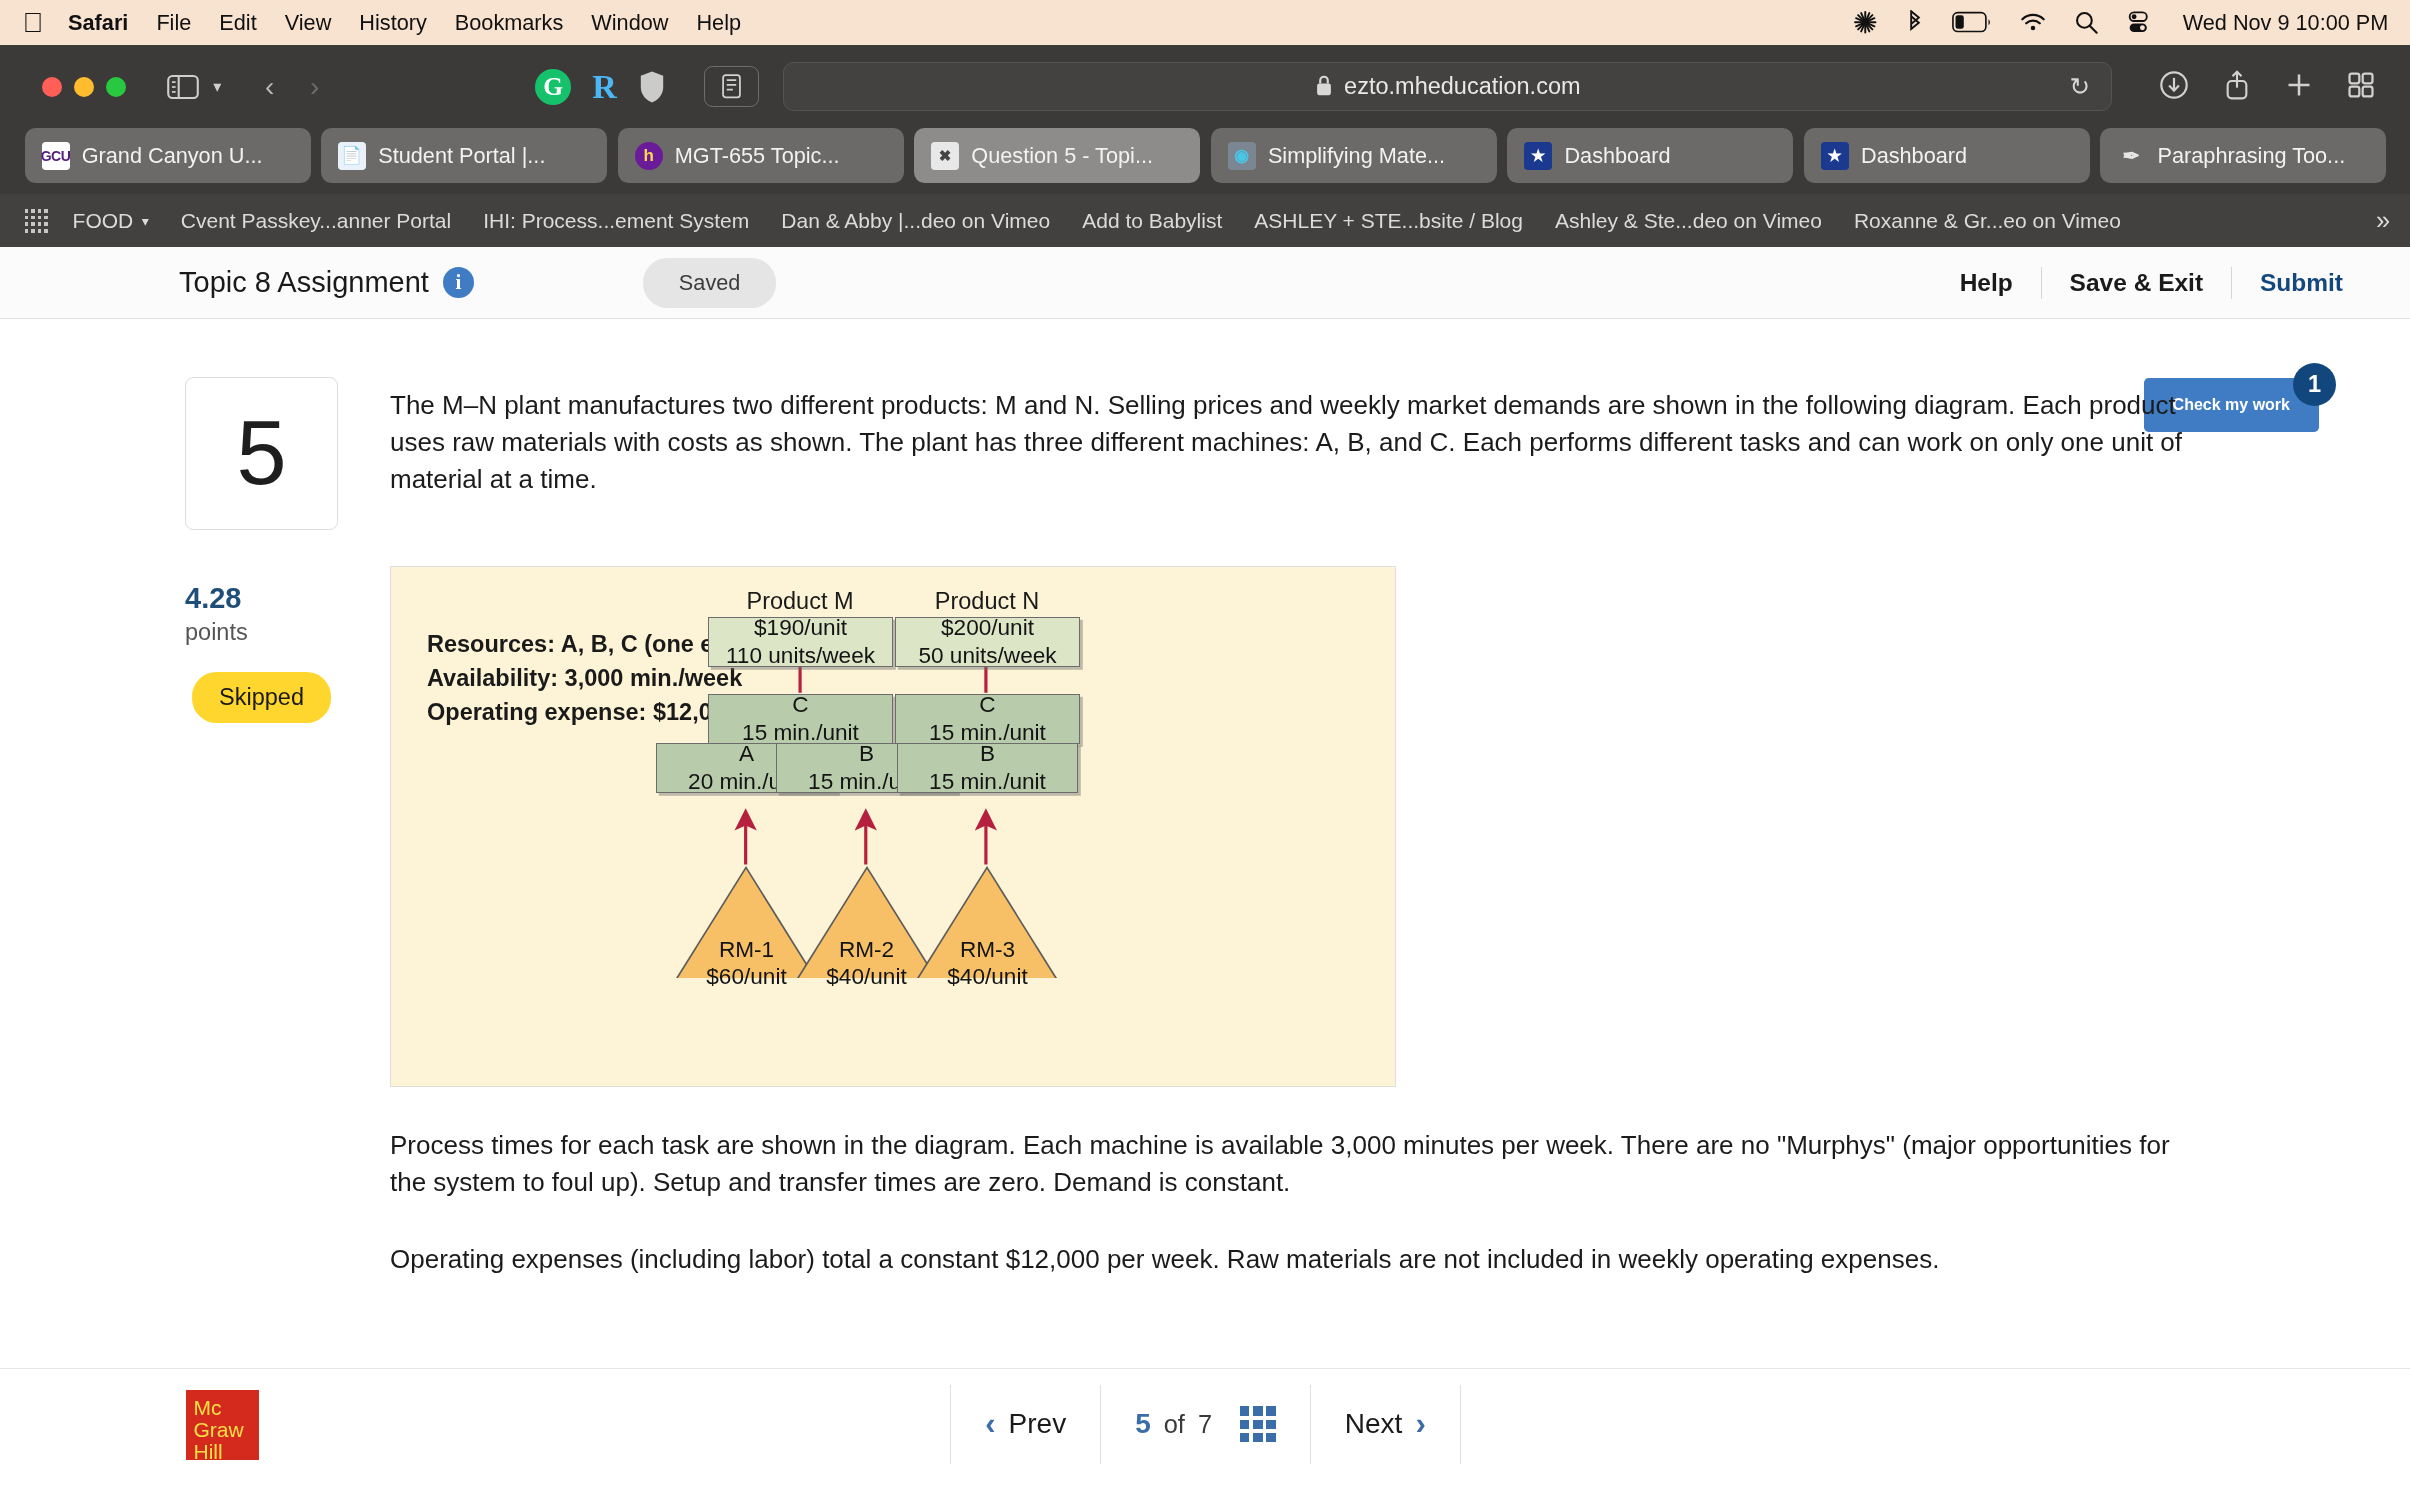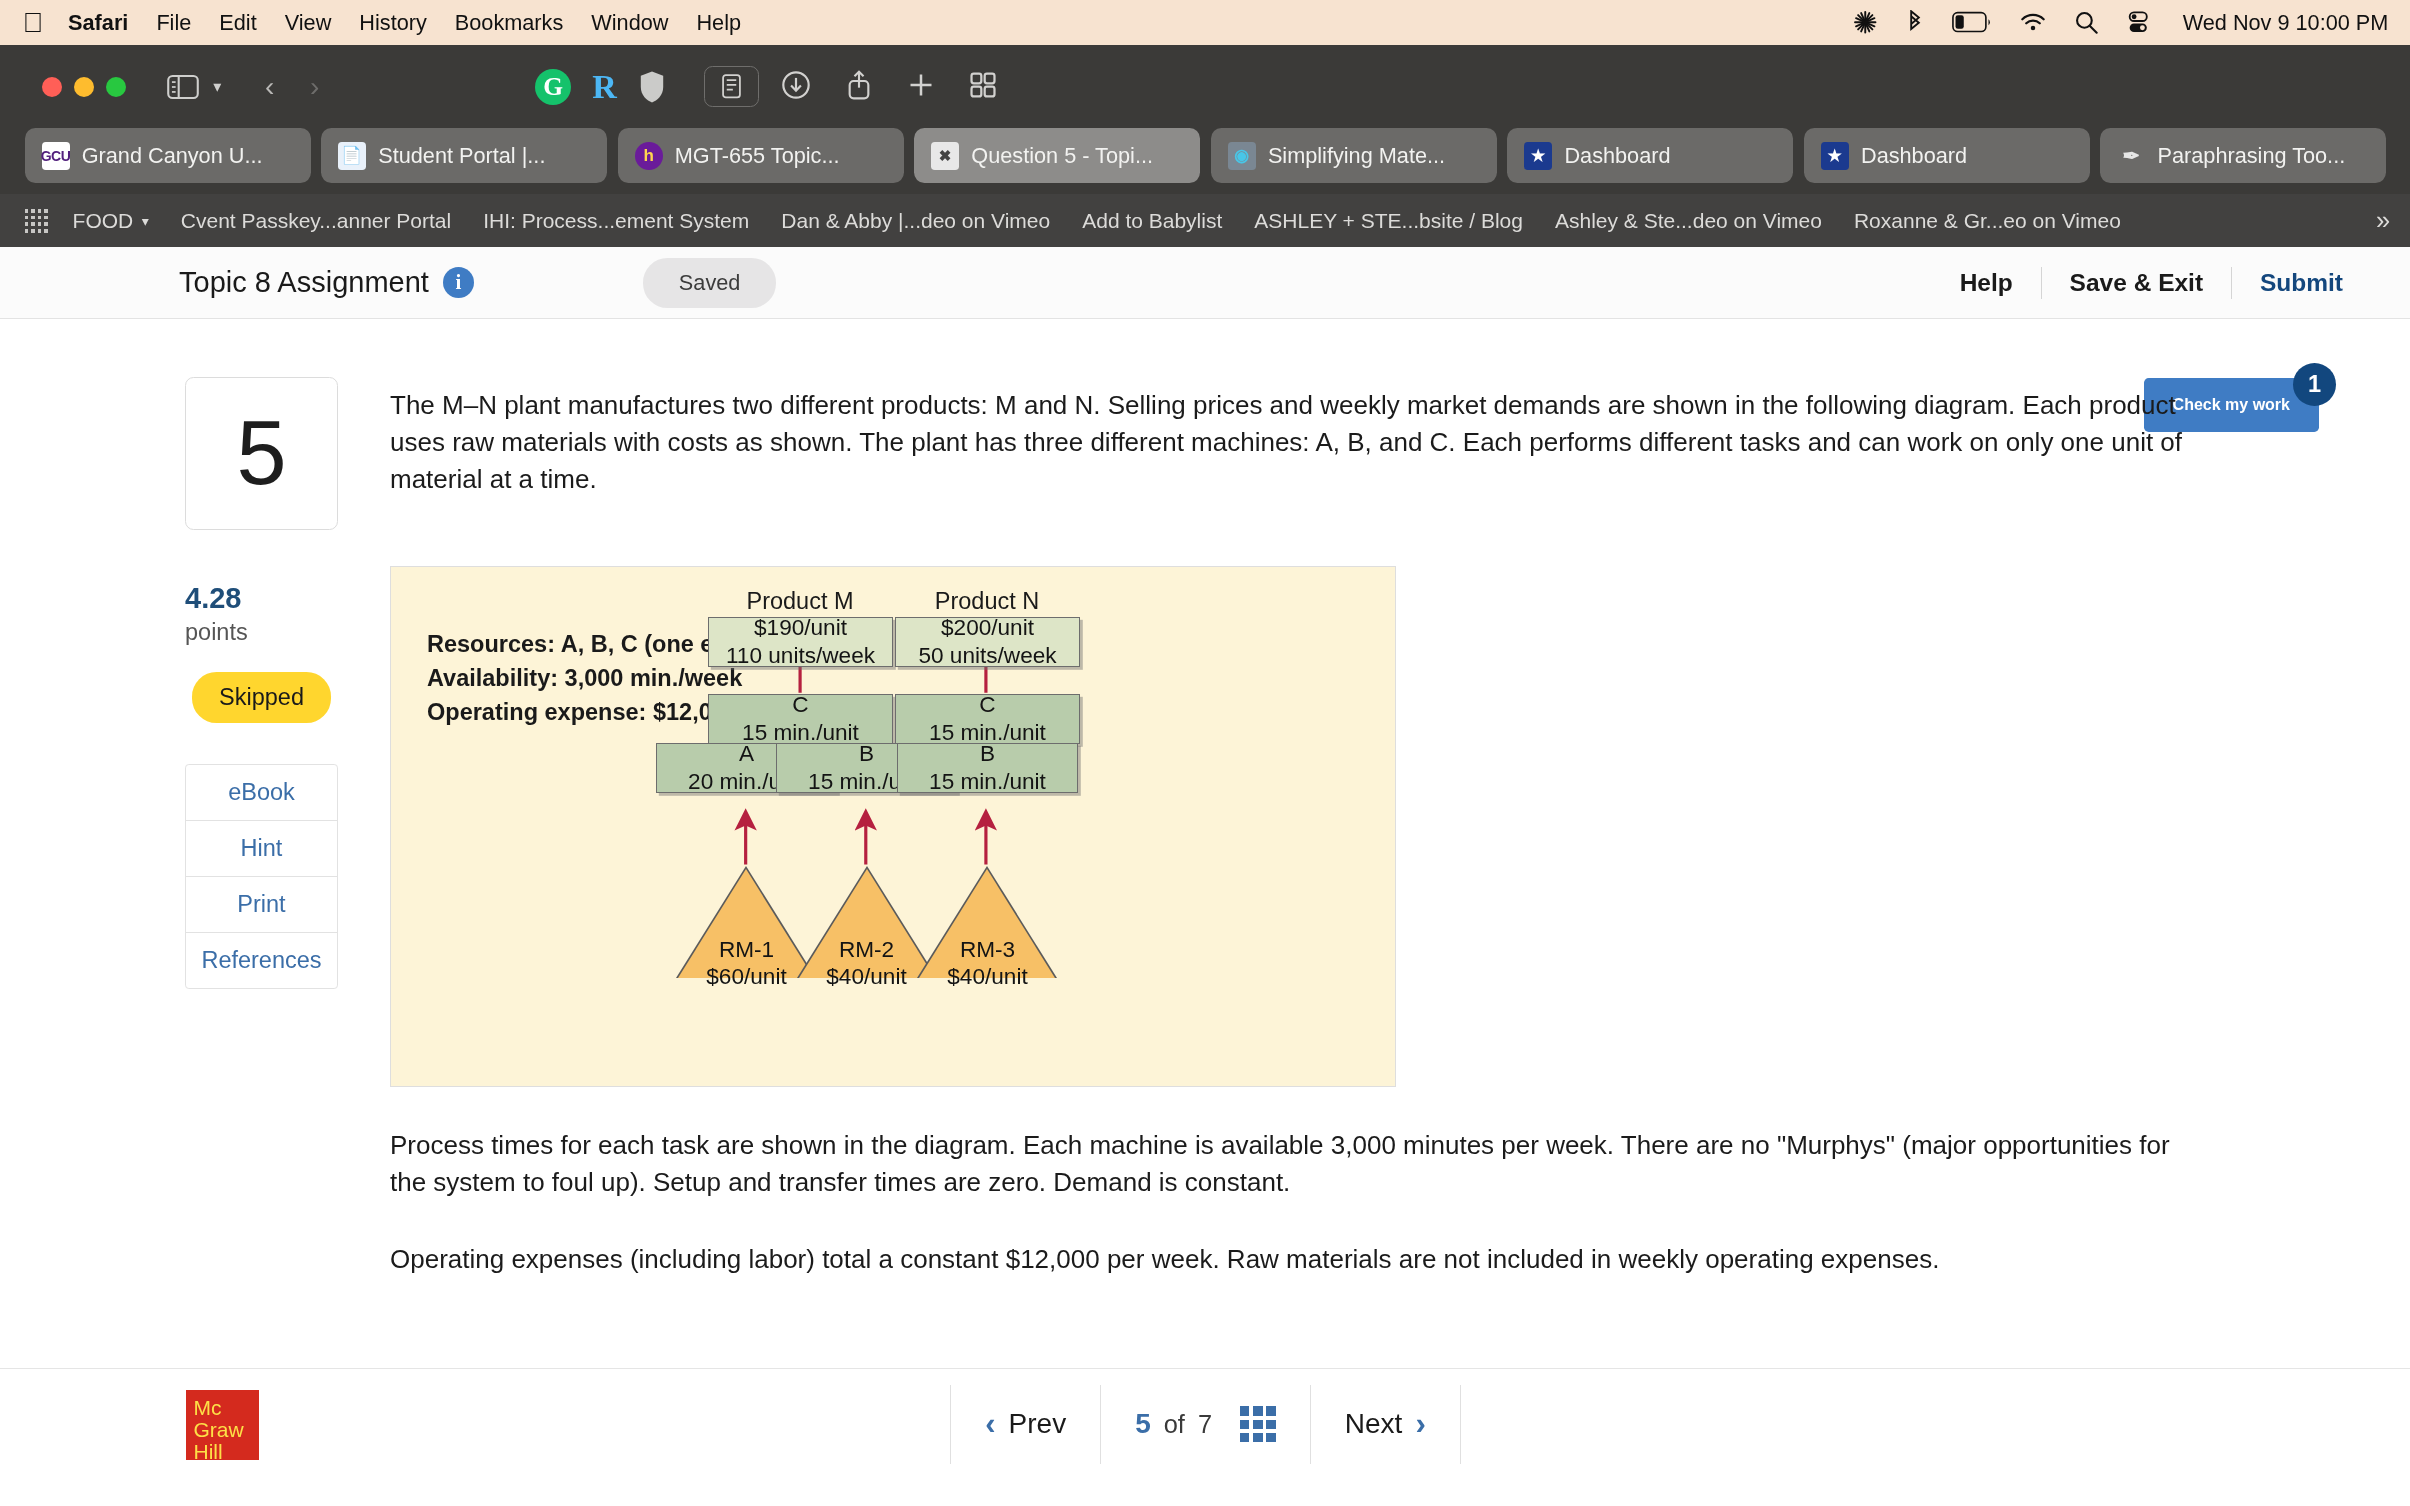--- a/index.html
+++ b/index.html
@@ -391,20 +391,32 @@
       <span class="reader-box">
         <svg width="19" height="24.5" viewBox="0 0 14 18">
           <rect x="0.8" y="0.8" width="12.4" height="16.4" rx="2" fill="none" stroke="#d2d1cf" stroke-width="1.3"></rect>
           <line x1="3.5" y1="4.5" x2="10.5" y2="4.5" stroke="#d2d1cf" stroke-width="1.3"></line>
           <line x1="3.5" y1="8" x2="10.5" y2="8" stroke="#d2d1cf" stroke-width="1.3"></line>
           <line x1="3.5" y1="11.5" x2="8" y2="11.5" stroke="#d2d1cf" stroke-width="1.3"></line>
         </svg>
       </span>
     </div>
 
+    <div class="urlbar">
+      <div class="url-inner">
+        <span>
+          <svg width="18" height="22.6" viewBox="0 0 14 18">
+            <rect x="1.5" y="7.5" width="11" height="9.5" rx="1.8" fill="#d9d8d6"></rect>
+            <path d="M4 7.5V5.2a3 3 0 016 0v2.3" fill="none" stroke="#d9d8d6" stroke-width="1.7"></path>
+          </svg>
+        </span>
+        <span class="url-text">ezto.mheducation.com</span>
+      </div>
+      <span class="reload">↻</span>
+    </div>
 
     <div class="right-icons">
       <span class="ri">
         <svg width="30" height="30" viewBox="0 0 22 22">
             <circle cx="11" cy="11" r="9.3" fill="none" stroke="#d2d1cf" stroke-width="1.6"></circle>
             <line x1="11" y1="5.8" x2="11" y2="15" stroke="#d2d1cf" stroke-width="1.6"></line>
             <path d="M7.4 11.4L11 15.2l3.6-3.8" fill="none" stroke="#d2d1cf" stroke-width="1.6"></path>
           </svg>
       </span>
       <span class="ri">
@@ -520,26 +532,20 @@
   <div class="checkwork-wrap">
     <button class="checkwork">Check my work</button>
     <span class="cw-badge">1</span>
   </div>
 
   <div class="qpanel">
     <div class="qnum-box">5</div>
     <div class="points-val">4.28</div>
     <div class="points-lbl">points</div>
     <span class="skipped">Skipped</span>
-    <div class="aidbox">
-      <span class="aid">eBook</span>
-      <span class="aid">Hint</span>
-      <span class="aid">Print</span>
-      <span class="aid">References</span>
-    </div>
   </div>
 
   <div class="qbody">
     <p class="qtext">The M–N plant manufactures two different products: M and N. Selling prices and weekly market demands are shown in the following diagram. Each product uses raw materials with costs as shown. The plant has three different machines: A, B, and C. Each performs different tasks and can work on only one unit of material at a time.</p>
 
     <div class="diagram">
       <div class="dg-legend">Resources:  A, B, C (one each)
 Availability:  3,000 min./week
 Operating expense:  $12,000/week</div>
 

